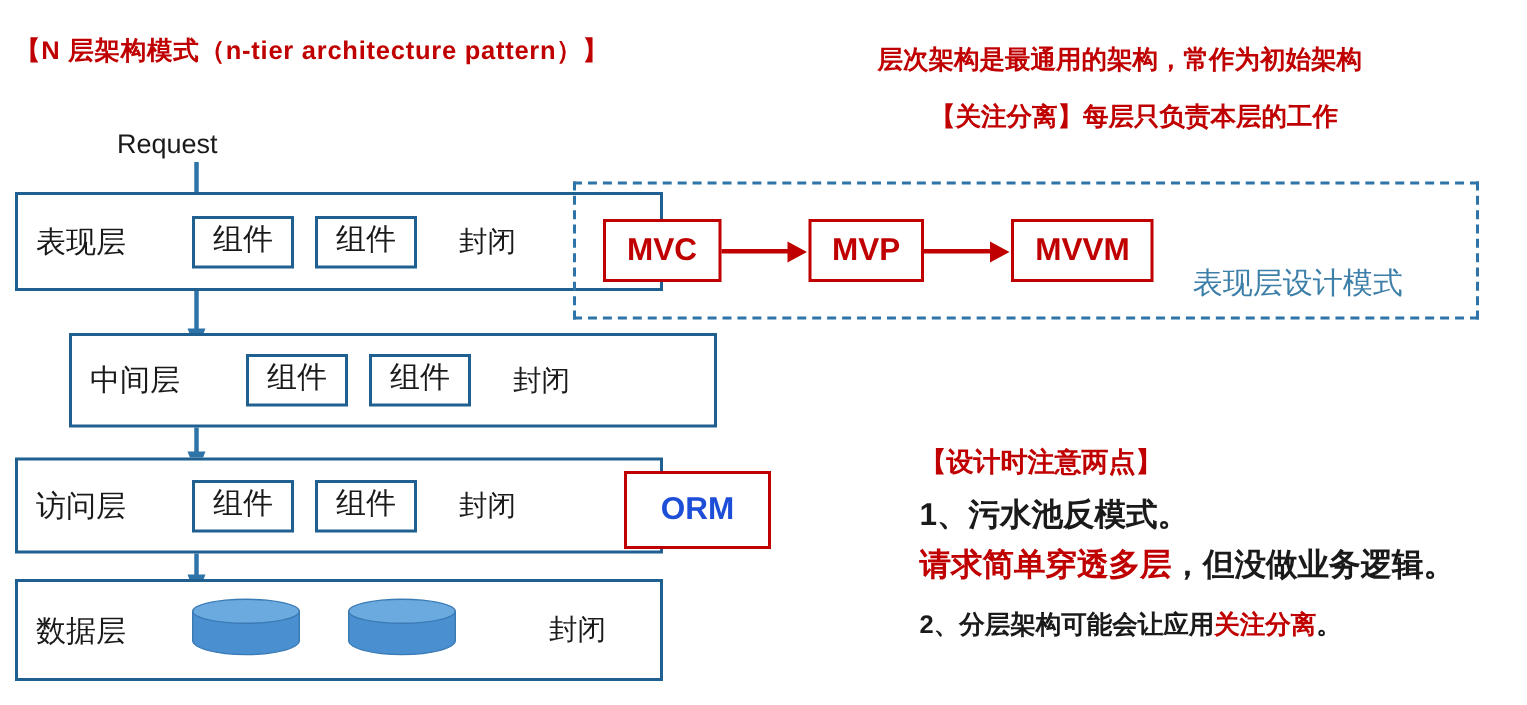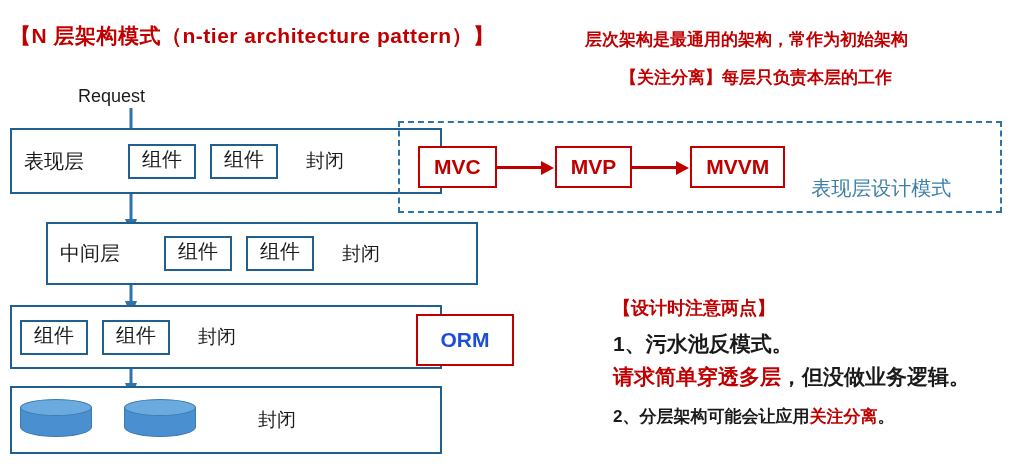--- a/index.html
+++ b/index.html
@@ -15,21 +15,21 @@
     font-family: "Liberation Sans", "DejaVu Sans", sans-serif;
     color: #000;
   }
 
   .abs { position: absolute; }
 
   
   #main-title {
     left: 10px;
     top: 22px;
-    font-size: 21px;
+    font-size: 17px;
     font-weight: bold;
     color: #C00000;
     letter-spacing: 0.5px;
     white-space: nowrap;
   }
   #note-line-1 {
     left: 585px;
     top: 28px;
     font-size: 17px;
     font-weight: bold;
@@ -82,21 +82,20 @@
     color: #1a1a1a;
     box-sizing: border-box;
     white-space: nowrap;
   }
   .layer-body {
     flex: 1;
     display: flex;
     align-items: center;
     gap: 14px;
     padding-left: 8px;
-    font-family: Liberation Mono, monospace;
   }
   .component-box {
     border: 2.5px solid #1F6091;
     background: #ffffff;
     font-size: 20px;
     color: #1a1a1a;
     padding: 3px 12px 5px;
     line-height: 1.15;
     white-space: nowrap;
   }
@@ -129,21 +128,21 @@
     left: 0; top: 0;
     width: 72px; height: 17px;
     background: #6BAADF;
     border: 1px solid #3A7AB5;
     border-radius: 50%;
     box-sizing: border-box;
   }
 
   
   #pattern-panel {
-    left: 398px;
+    left: 382px;
     top: 121px;
     width: 604px;
     height: 92px;
     border: 2.5px dashed #2E74A8;
     box-sizing: border-box;
     display: flex;
     align-items: center;
     padding-left: 18px;
   }
   .pattern-box {
@@ -266,28 +265,30 @@
 <div class="abs layer-box" id="layer-1">
   <div class="layer-name">中间层</div>
   <div class="layer-body">
     <div class="component-box">组件</div>
     <div class="component-box">组件</div>
     <div class="closed-label">封闭</div>
   </div>
 </div>
 
 <div class="abs layer-box" id="layer-2">
+  <div class="layer-name">访问层</div>
   <div class="layer-body">
     <div class="component-box">组件</div>
     <div class="component-box">组件</div>
     <div class="closed-label">封闭</div>
   </div>
 </div>
 
 <div class="abs layer-box" id="layer-3">
+  <div class="layer-name">数据层</div>
   <div class="layer-body">
     <div class="db-cyl">
       <div class="cyl-body"></div>
       <div class="cyl-top"></div>
     </div>
     <div class="db-cyl" style="margin-left:18px;">
       <div class="cyl-body"></div>
       <div class="cyl-top"></div>
     </div>
     <div class="closed-label" style="margin-left:48px;">封闭</div>

